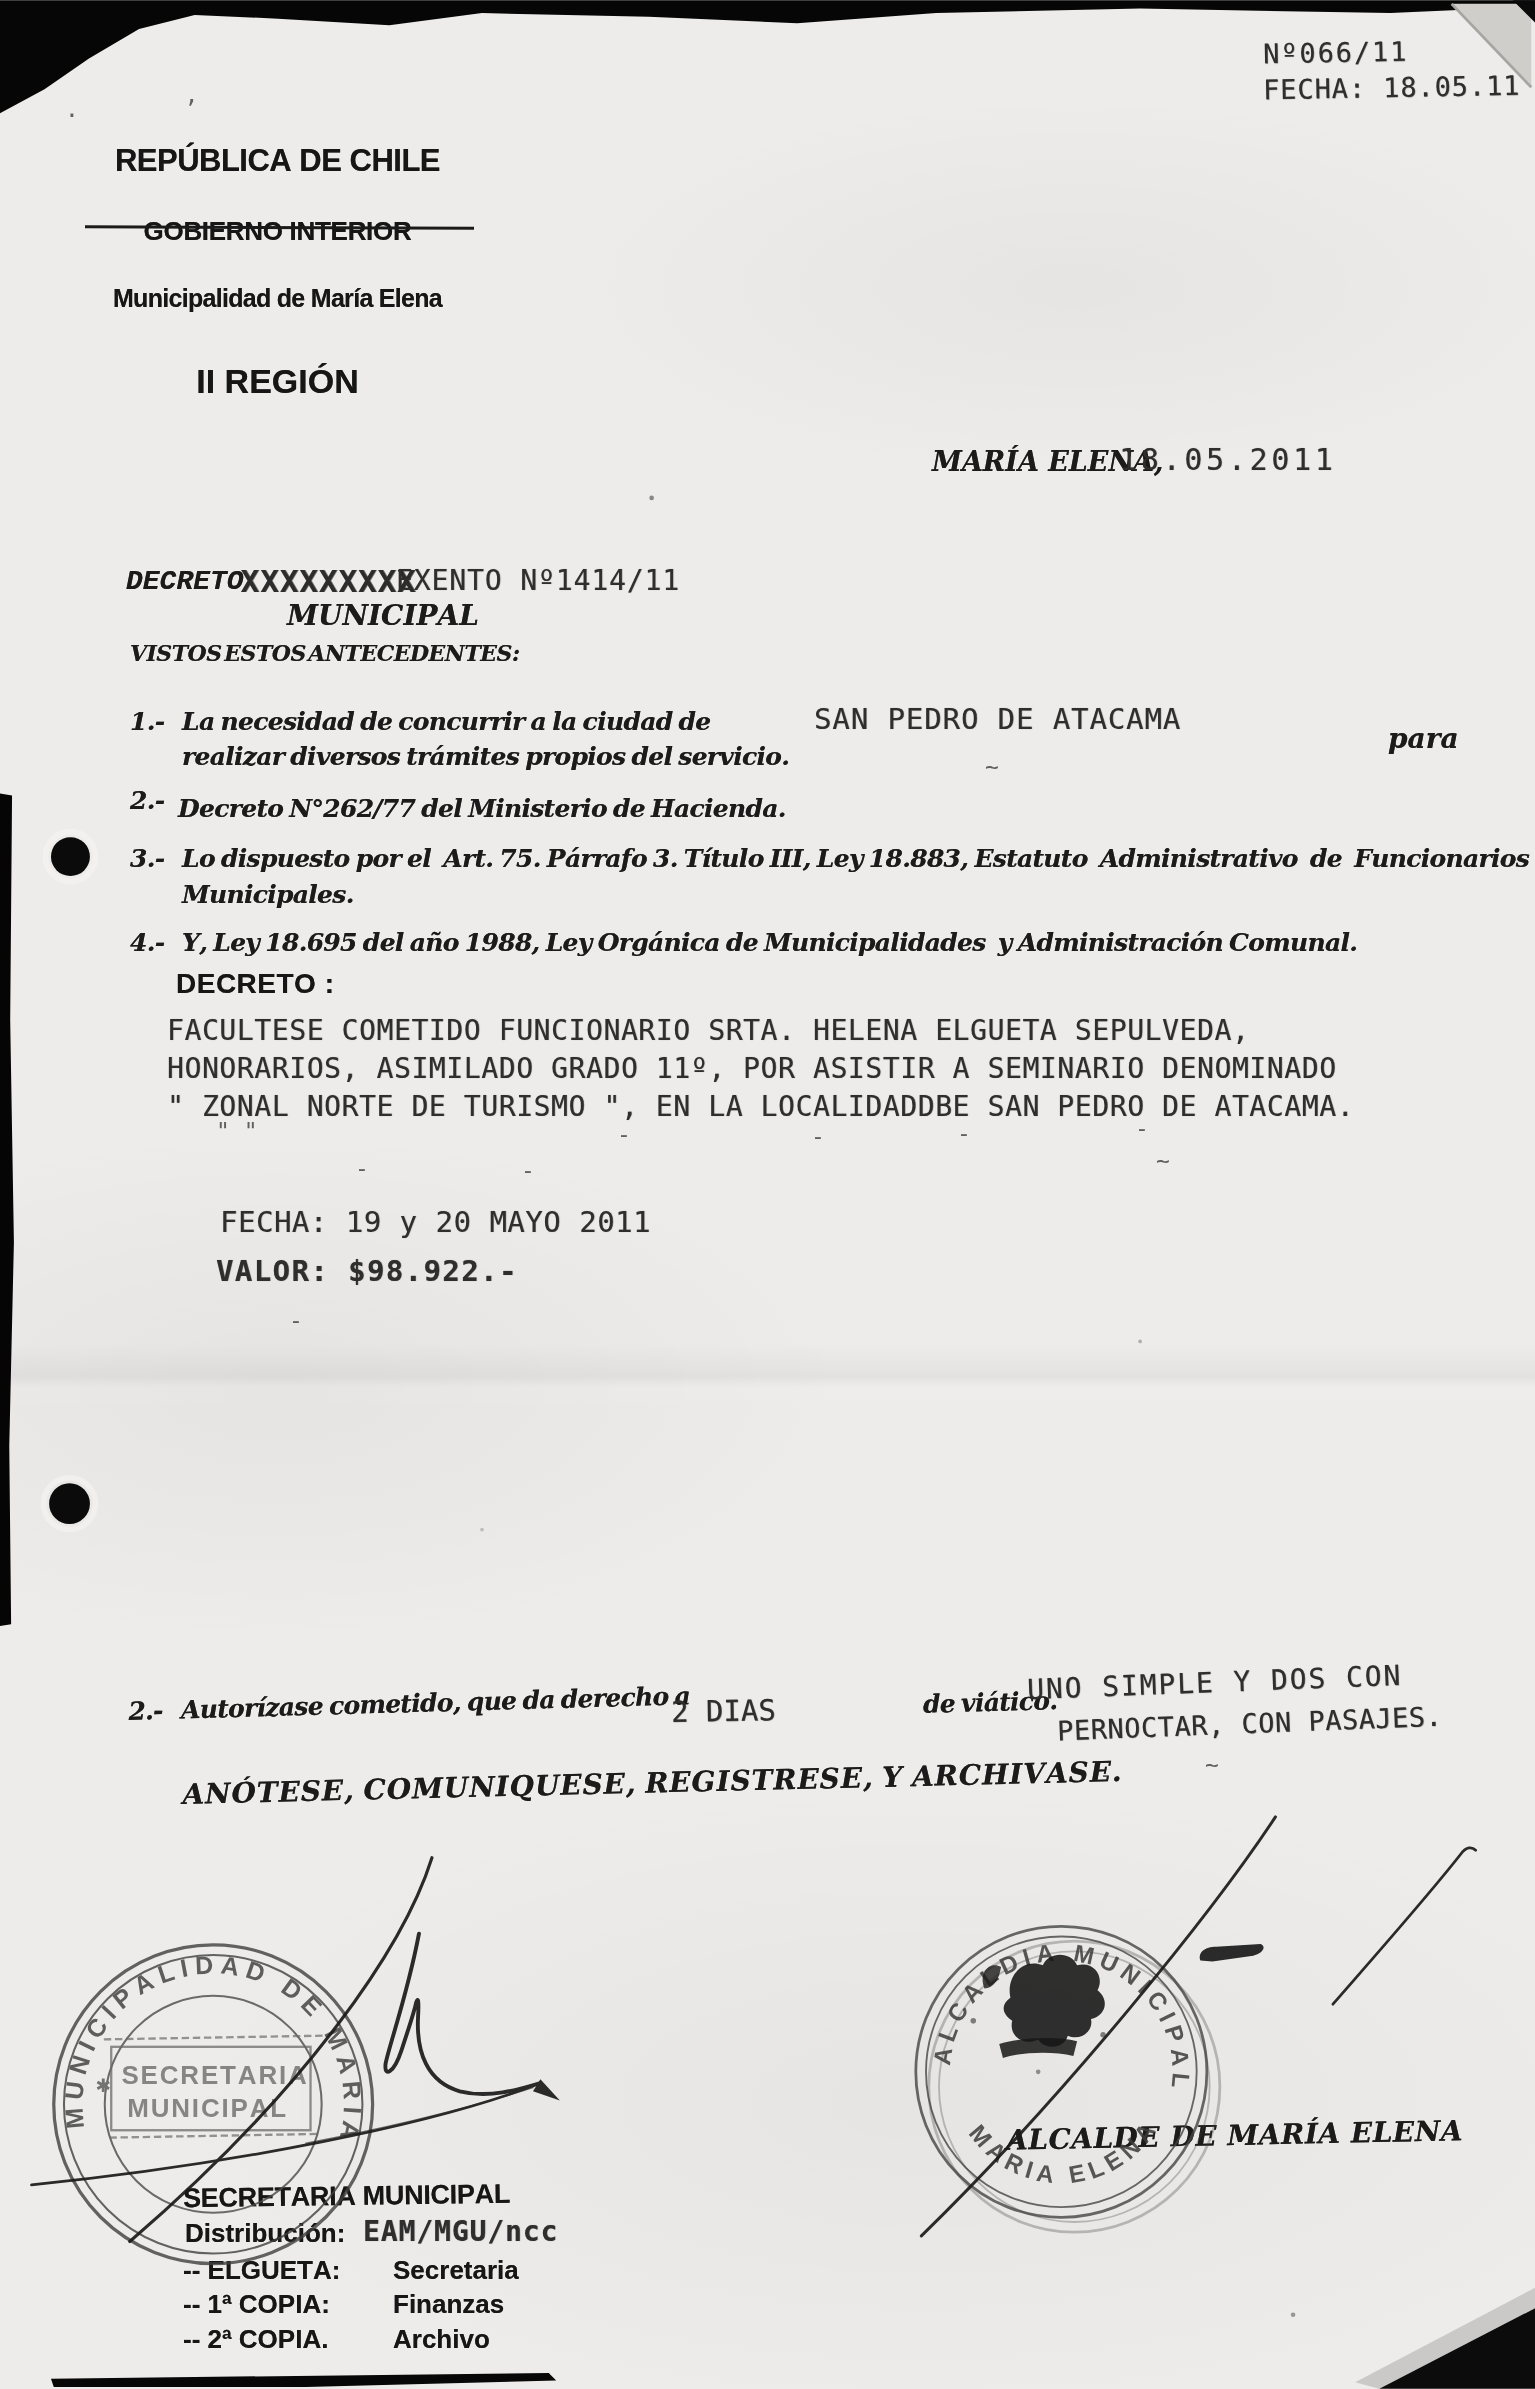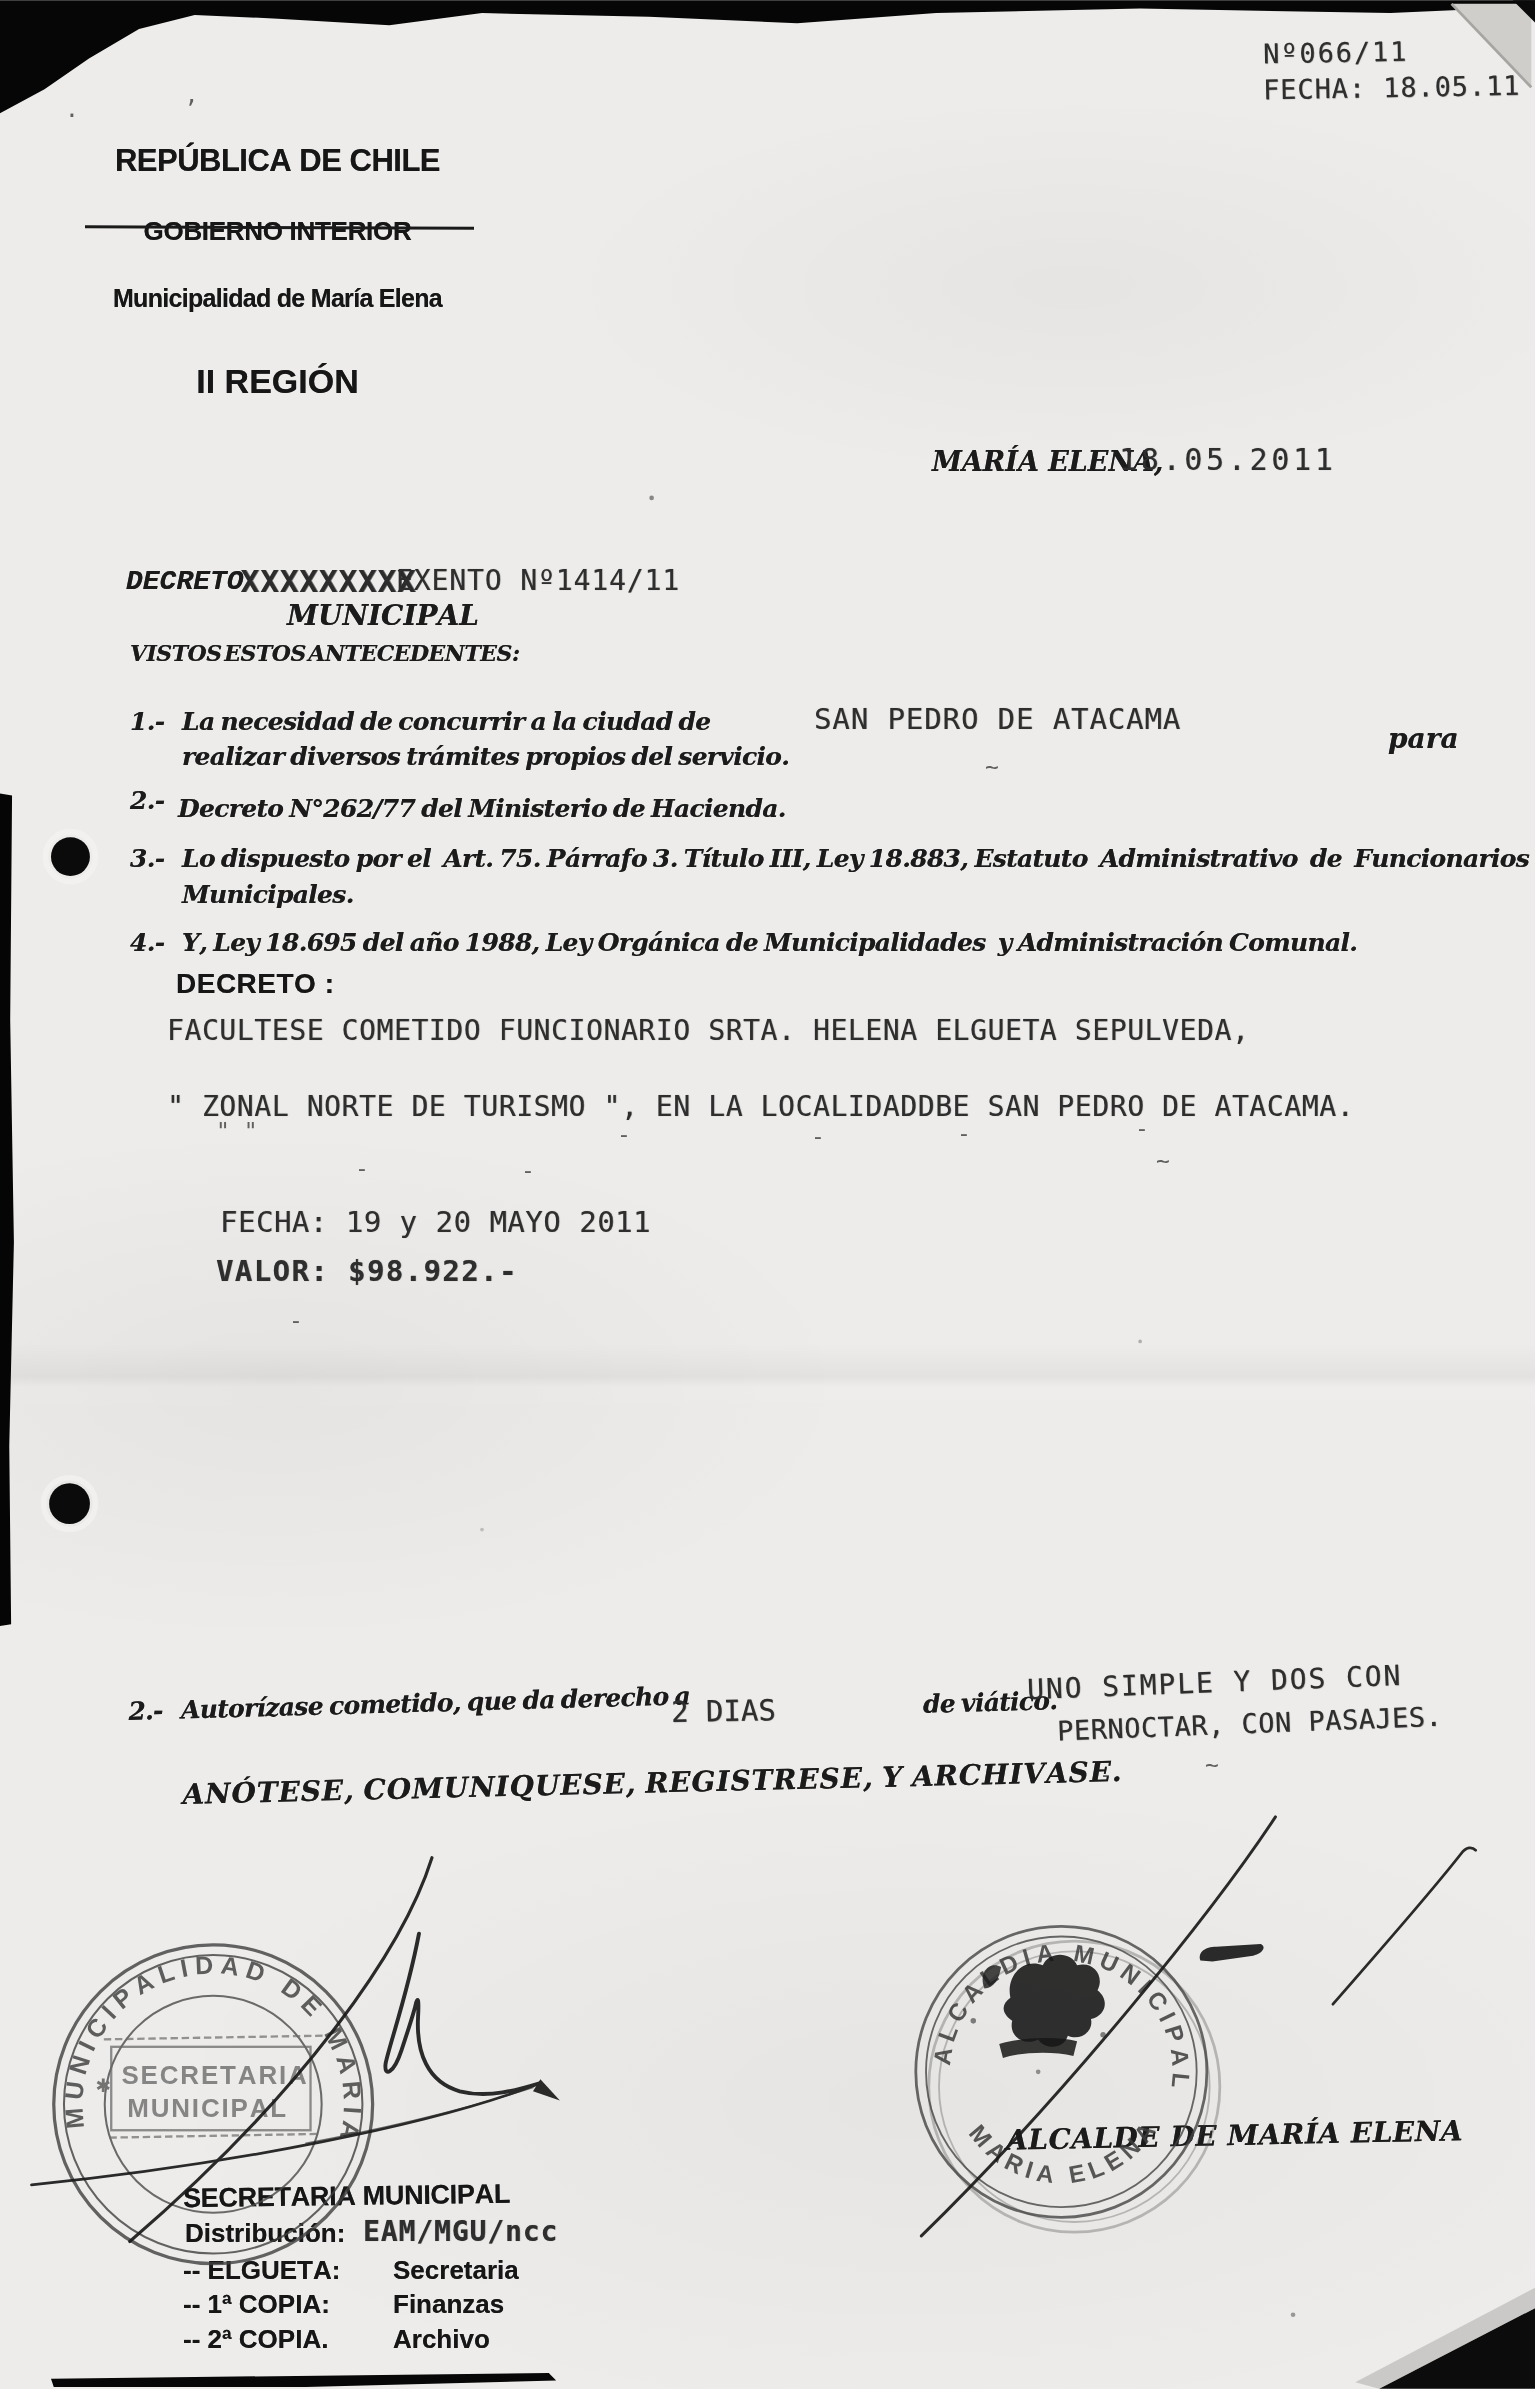--- a/index.html
+++ b/index.html
@@ -89,20 +89,21 @@
 
   
   <div class="abs serifbi items" style="left:130px;top:928px;">4.-</div>
   <div class="abs serifbi items" style="left:182px;top:928px;">Y, Ley 18.695 del año 1988, Ley Orgánica de Municipalidades  y Administración Comunal.</div>
 
   
   <div class="abs sansb" style="left:176px;top:968px;font-size:28px;letter-spacing:0.5px;">DECRETO :</div>
 
   
   <div class="abs mono" style="left:167px;top:1014px;font-size:28px;letter-spacing:0.6px;">FACULTESE COMETIDO FUNCIONARIO SRTA. HELENA ELGUETA SEPULVEDA,</div>
+  <div class="abs mono" style="left:167px;top:1052px;font-size:28px;letter-spacing:0.6px;">HONORARIOS, ASIMILADO GRADO 11º, POR ASISTIR A SEMINARIO DENOMINADO</div>
   <div class="abs mono" style="left:167px;top:1090px;font-size:28px;letter-spacing:0.6px;">" ZONAL NORTE DE TURISMO ", EN LA LOCALIDADDBE SAN PEDRO DE ATACAMA.</div>
 
   
   <span class="abs mark" style="left:216px;top:1118px;">" "</span>
   <span class="abs mark" style="left:617px;top:1121px;">-</span>
   <span class="abs mark" style="left:811px;top:1123px;">-</span>
   <span class="abs mark" style="left:957px;top:1120px;">-</span>
   <span class="abs mark" style="left:1135px;top:1115px;">-</span>
   <span class="abs mark" style="left:355px;top:1155px;">-</span>
   <span class="abs mark" style="left:521px;top:1157px;">-</span>

